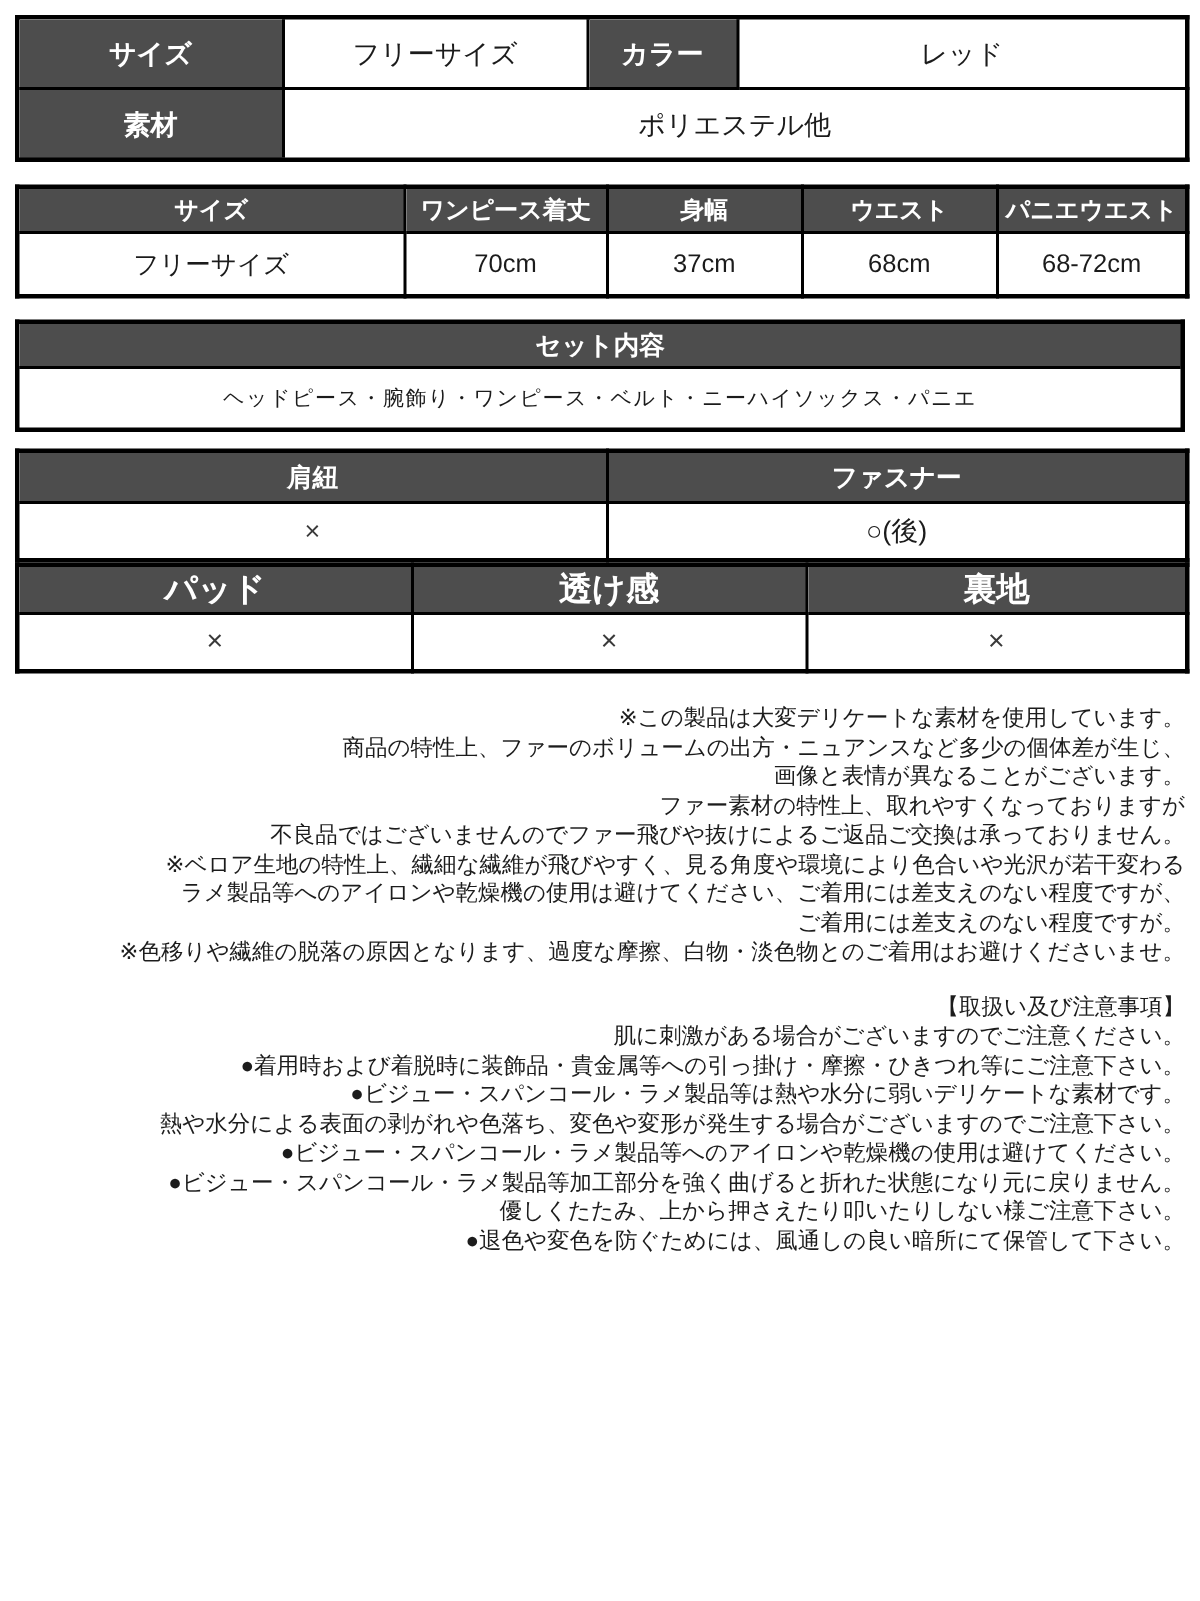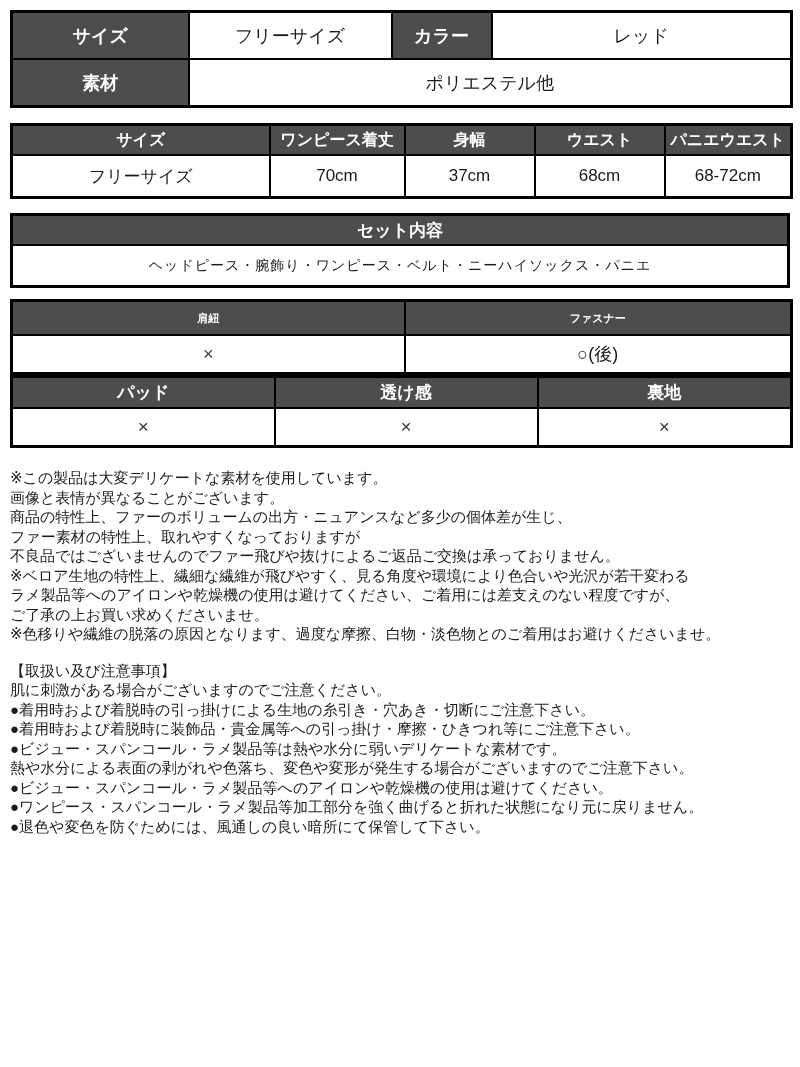--- a/index.html
+++ b/index.html
@@ -40,34 +40,34 @@
   td.mark { color: #3a3a3a; font-weight: normal; }
 
   .t1 td { height: 45px; font-size: 18px; }
   .t2 { margin-top: 15px; }
   .t2 .hrow td { height: 28px; font-size: 16px; }
   .t2 .vrow td { height: 40px; font-size: 17px; }
   .t3 { margin-top: 14px; }
   .t3 .hrow td { height: 28px; font-size: 17px; }
   .t3 .vrow td { height: 39px; font-size: 14px; letter-spacing: 1px; }
   .t4 { margin-top: 11px; }
-  .t4 .hrow td { height: 32px; font-size: 11px; }
+  .t4 .hrow td { height: 32px; font-size: 17px; }
   .t4 .vrow td { height: 36px; font-size: 18px; }
   .t5 { margin-top: 0; }
-  .t5 .hrow td { height: 29px; font-size: 17px; }
+  .t5 .hrow td { height: 29px; font-size: 22px; }
   .t5 .vrow td { height: 36px; font-size: 19px; }
 
   .notes {
     margin-top: 20px;
     width: 780px;
     font-size: 15px;
     line-height: 19.5px;
     color: #1c1c1c;
   }
-  .note-line { white-space: nowrap; }
+  .note-line { white-space: nowrap; text-align: right; }
   .care-title { margin-top: 17px; }
 </style>
 </head>
 <body>
 
 <div class="page">
 
   <table class="spec t1">
     <colgroup>
       <col style="width:177px">
@@ -158,33 +158,33 @@
     <tr class="vrow">
       <td class="mark">×</td>
       <td class="mark">×</td>
       <td class="mark">×</td>
     </tr>
   </tbody>
     </table>
 
   <div class="notes">
     <div class="note-line">※この製品は大変デリケートな素材を使用しています。</div>
+    <div class="note-line">商品の特性上、ファーのボリュームの出方・ニュアンスなど多少の個体差が生じ、</div>
     <div class="note-line">画像と表情が異なることがございます。</div>
-    <div class="note-line">商品の特性上、ファーのボリュームの出方・ニュアンスなど多少の個体差が生じ、</div>
     <div class="note-line">ファー素材の特性上、取れやすくなっておりますが</div>
     <div class="note-line">不良品ではございませんのでファー飛びや抜けによるご返品ご交換は承っておりません。</div>
     <div class="note-line">※ベロア生地の特性上、繊細な繊維が飛びやすく、見る角度や環境により色合いや光沢が若干変わる</div>
     <div class="note-line">ラメ製品等へのアイロンや乾燥機の使用は避けてください、ご着用には差支えのない程度ですが、</div>
-    <div class="note-line">ご了承の上お買い求めくださいませ。</div>
+    <div class="note-line">ご着用には差支えのない程度ですが。</div>
     <div class="note-line">※色移りや繊維の脱落の原因となります、過度な摩擦、白物・淡色物とのご着用はお避けくださいませ。</div>
 
     <div class="note-line care-title">【取扱い及び注意事項】</div>
     <div class="note-line">肌に刺激がある場合がございますのでご注意ください。</div>
-    <div class="note-line">●着用時および着脱時の引っ掛けによる生地の糸引き・穴あき・切断にご注意下さい。</div>
     <div class="note-line">●着用時および着脱時に装飾品・貴金属等への引っ掛け・摩擦・ひきつれ等にご注意下さい。</div>
     <div class="note-line">●ビジュー・スパンコール・ラメ製品等は熱や水分に弱いデリケートな素材です。</div>
     <div class="note-line">熱や水分による表面の剥がれや色落ち、変色や変形が発生する場合がございますのでご注意下さい。</div>
     <div class="note-line">●ビジュー・スパンコール・ラメ製品等へのアイロンや乾燥機の使用は避けてください。</div>
-    <div class="note-line">●ワンピース・スパンコール・ラメ製品等加工部分を強く曲げると折れた状態になり元に戻りません。</div>
+    <div class="note-line">●ビジュー・スパンコール・ラメ製品等加工部分を強く曲げると折れた状態になり元に戻りません。</div>
+    <div class="note-line">優しくたたみ、上から押さえたり叩いたりしない様ご注意下さい。</div>
     <div class="note-line">●退色や変色を防ぐためには、風通しの良い暗所にて保管して下さい。</div>
   </div>
 
 </div>
 
 </body></html>

